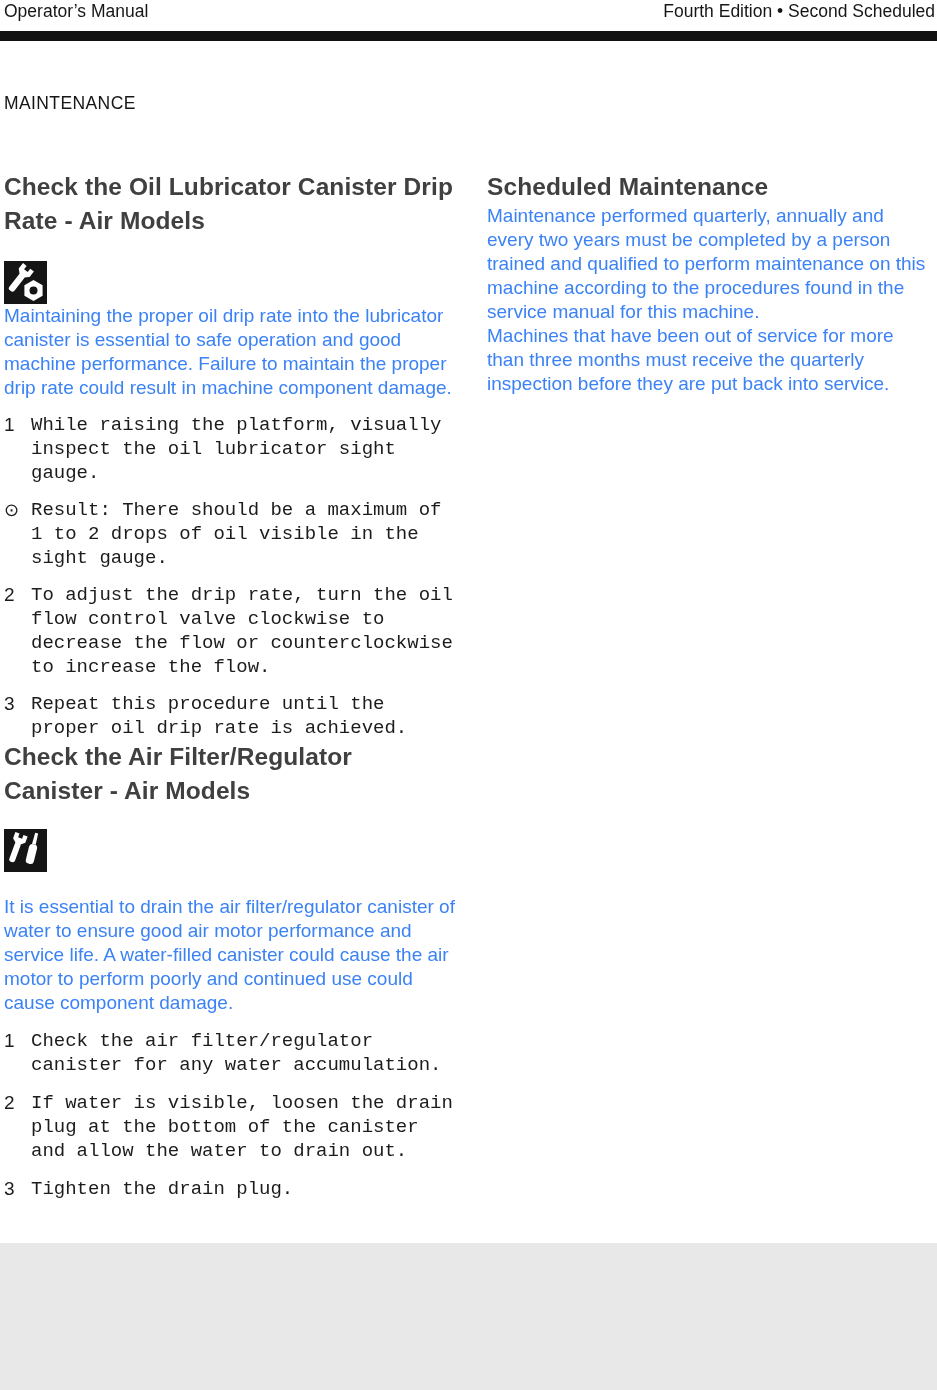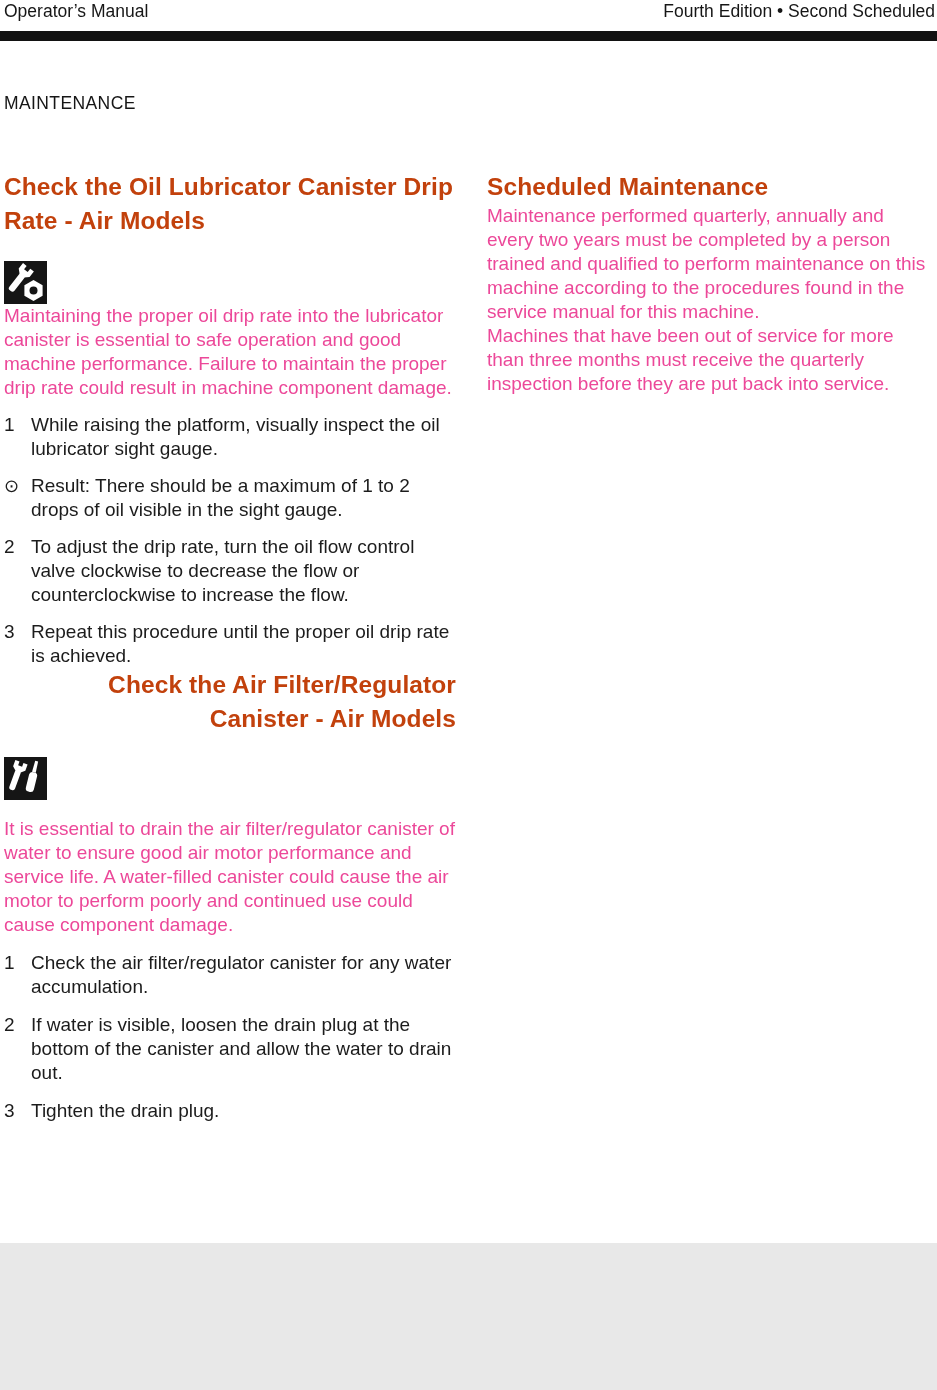--- a/index.html
+++ b/index.html
@@ -24,36 +24,36 @@
   }
   .section-label{
     position:absolute;top:93px;left:4px;
     font-size:17.5px;letter-spacing:0.4px;
   }
   
   .col-left{position:absolute;left:4px;top:170px;width:452px;}
   .col-right{position:absolute;left:487px;top:170px;width:446px;}
   h2.sec-title{
     margin:0;font-size:24.5px;font-weight:bold;line-height:34px;
-    letter-spacing:0.1px;color:#c2410c;
+    letter-spacing:0.1px;color:#404040;
   }
   .icon-box{display:block;margin-top:23px;width:43px;height:43px;}
   p.body{
-    margin:0;font-size:19px;line-height:24px;color:#ec4899;
+    margin:0;font-size:19px;line-height:24px;color:#3b82f6;
   }
   .intro{margin-top:21px;}
   .steps{margin-top:3px;}
   .step{
     display:flex;margin-top:13px;
     font-size:19px;line-height:24px;color:#1c1c1c;
   }
   .step .marker{flex:0 0 27px;}
   .step .marker.result{font-size:18px;}
-  .step .txt{flex:1;}
-  .gap-before-h2{margin-top:86px;text-align:right;}
+  .step .txt{flex:1;font-family:Liberation Mono, monospace;}
+  .gap-before-h2{margin-top:86px;}
   .rc-p1{margin-top:20px;}
   .rc-p2{margin-top:17px;}
   
   .foot-rule-row{
     position:absolute;left:0;right:0;top:1330px;
     display:flex;align-items:flex-start;
   }
   .rule{flex:1 1 auto;height:2px;background:#1a1a1a;margin-top:24px;}
   .logo-block{
     flex:0 0 auto;
@@ -134,21 +134,21 @@
       <g transform="rotate(20 13 19)" fill="#ffffff">
         <rect x="9.5" y="13" width="6" height="21" rx="2.5"></rect>
         <path d="M6 4.5 h4.4 v4 h4.2 v-4 h4.4 v6.6 l-3.8 3.4 h-5.4 l-3.8-3.4 z"></path>
       </g>
       <g transform="rotate(14 28 20)" fill="#ffffff">
         <polygon points="27.2,3.5 30.2,3.5 30.6,15 26.8,15"></polygon>
         <rect x="24.6" y="15" width="8.2" height="20" rx="3.4"></rect>
       </g>
     </svg>
 
-    <p class="body" style="margin-top:17px">It is essential to drain the air filter/regulator canister of water to ensure good air motor performance and service life. A water-filled canister could cause the air motor to perform poorly and continued use could cause component damage.</p>
+    <p class="body" style="margin-top:23px">It is essential to drain the air filter/regulator canister of water to ensure good air motor performance and service life. A water-filled canister could cause the air motor to perform poorly and continued use could cause component damage.</p>
 
     <div class="steps">
       <div class="step" style="margin-top:14px">
         <span class="marker">1</span>
         <span class="txt">Check the air filter/regulator canister for any water accumulation.</span>
       </div>
       <div class="step" style="margin-top:14px">
         <span class="marker">2</span>
         <span class="txt">If water is visible, loosen the drain plug at the bottom of the canister and allow the water to drain out.</span>
       </div>

